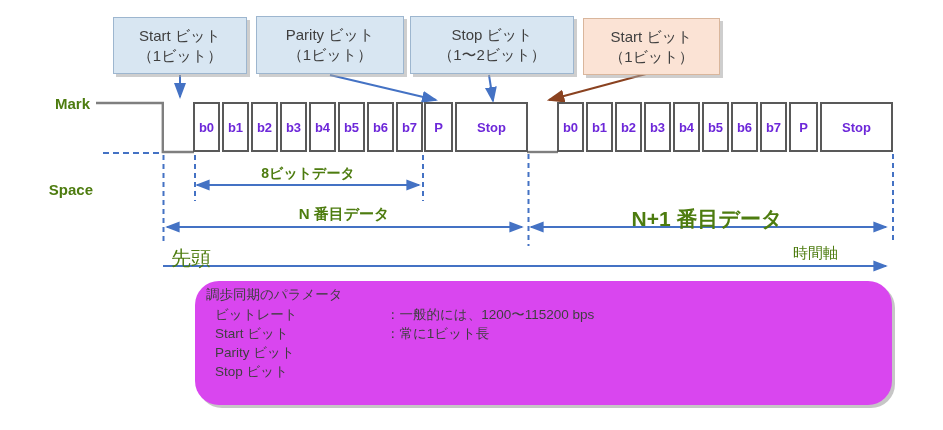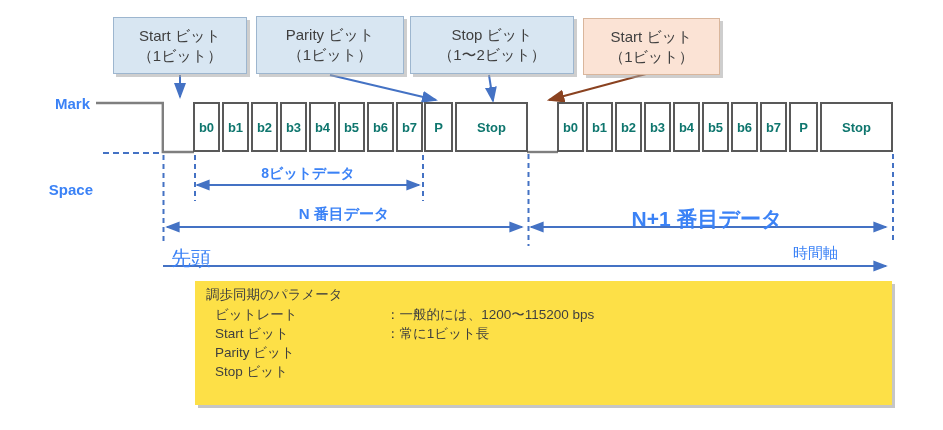--- a/index.html
+++ b/index.html
@@ -16,32 +16,32 @@
     box-shadow:3px 3px 0 rgba(165,165,165,.55);
   }
   .callout.blue{background:#d8e6f2;border:1px solid #9db6cf;}
   .callout.orange{background:#fbe3d5;border:1px solid #d9b69c;}
 
   
   .bits{position:absolute;display:flex;gap:2px;height:50px;}
   .cell{
     box-sizing:border-box;background:#ffffff;border:2px solid #595959;
     display:flex;align-items:center;justify-content:center;
-    font-weight:bold;font-size:13px;color:#0f766e;height:50px;flex:1;
+    font-weight:bold;font-size:13px;color:#6d28d9;height:50px;flex:1;
   }
   .cell.single{position:absolute;flex:none;}
 
-  .lbl{position:absolute;color:#3b82f6;white-space:nowrap;}
+  .lbl{position:absolute;color:#4d7c0f;white-space:nowrap;}
   .lbl.bold{font-weight:bold;}
 
   
   #params{
     position:absolute;left:195px;top:281px;width:697px;height:124px;
-    background:#fde047;box-shadow:3px 3px 0 rgba(160,160,160,.6);
-    color:#3f3f3f;font-size:13.5px;
+    background:#d946ef;box-shadow:3px 3px 0 rgba(160,160,160,.6);
+    color:#3f3f3f;font-size:13.5px;border-radius:24px;
   }
   #params .title{position:absolute;left:11px;top:5px;}
   #params .rows{position:absolute;left:20px;top:24px;right:8px;}
   #params .row{display:flex;height:19px;line-height:19px;}
   #params .row .plabel{width:171px;flex:none;}
   #params .row .pvalue{flex:1;white-space:nowrap;}
 </style>
 </head>
 <body>
 

